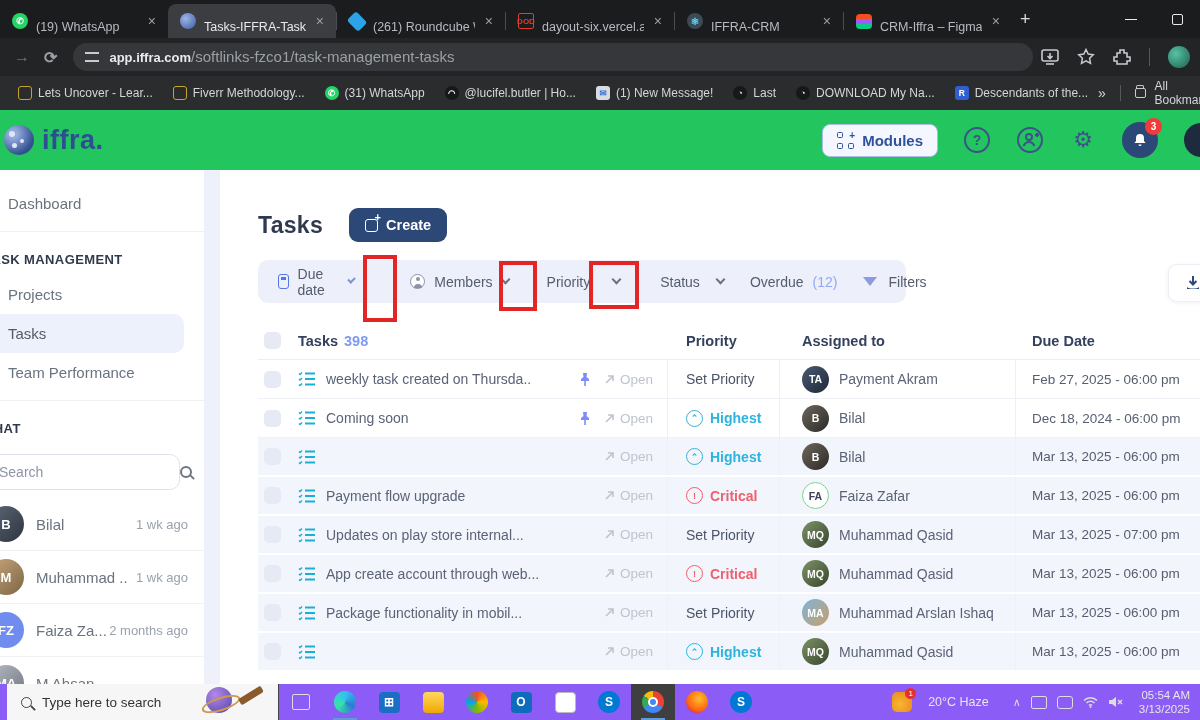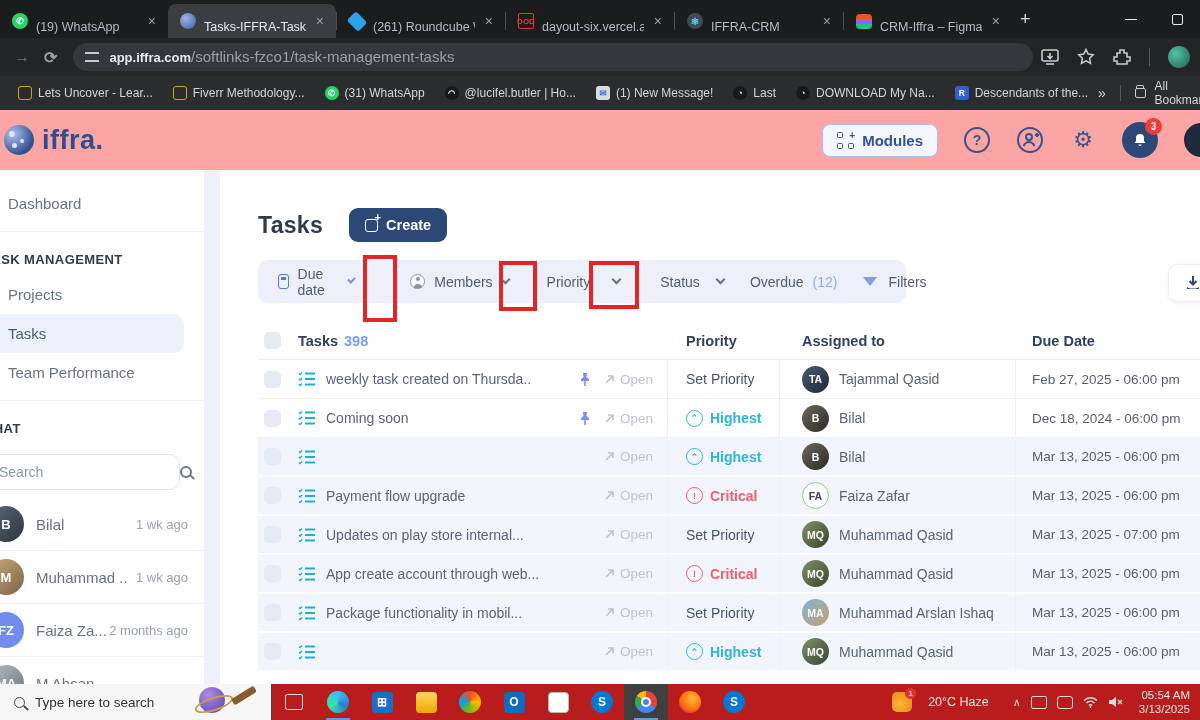--- a/index.html
+++ b/index.html
@@ -31,21 +31,21 @@
 
   .bookmarks { position:absolute; left:0; top:76px; width:1200px; height:34px; background:#2a2c2e; display:flex; align-items:center; color:#d3d6da; font-size:12px; }
   .bm { display:flex; align-items:center; gap:6px; padding:0 10px; white-space:nowrap; }
   .bm-ic { width:14px; height:14px; border-radius:3px; display:inline-flex; align-items:center; justify-content:center; font-size:8.5px; font-weight:bold; color:#fff; flex:0 0 14px; }
   .bm-sep { width:1px; height:16px; background:#55585c; margin:0 6px; }
   .bm-right { margin-left:auto; display:flex; align-items:center; gap:8px; margin-right:14px; }
   .folder-ic { width:14px; height:10px; border:1.5px solid #c7cbd1; border-radius:2px; position:relative; }
   .folder-ic:before { content:""; position:absolute; top:-4px; left:0; width:6px; height:3px; border:1.5px solid #c7cbd1; border-bottom:none; border-radius:2px 2px 0 0; }
 
   
-  .appheader { position:absolute; left:0; top:110px; width:1200px; height:60px; background:#fca5a5; display:flex; align-items:center; }
+  .appheader { position:absolute; left:0; top:110px; width:1200px; height:60px; background:#22c55e; display:flex; align-items:center; }
   .logo { display:flex; align-items:center; gap:8px; margin-left:4px; }
   .logo-globe { width:30px; height:30px; border-radius:50%; background:radial-gradient(circle at 30% 30%, #8fa7e0 15%, #32508f 60%, #203useless 100%); background:radial-gradient(circle at 30% 30%, #93a9de 15%, #32508f 70%); position:relative; overflow:hidden; }
   .logo-globe i { position:absolute; background:#dfe6f7; border-radius:50%; }
   .logo-text { font-size:27px; font-weight:bold; color:#2d4f92; letter-spacing:0.5px; }
   .hdr-right { margin-left:auto; display:flex; align-items:center; gap:26px; margin-right:0; }
   .modules-btn { display:flex; align-items:center; gap:8px; border:1.5px solid #aebde8; background:#f4f7ff; color:#30519e; border-radius:8px; padding:7px 14px; font-size:15px; font-weight:bold; }
   .grid-ic { width:17px; height:17px; position:relative; }
   .grid-ic b { position:absolute; width:6px; height:6px; border:1.7px solid #30519e; border-radius:1.5px; }
   .grid-ic b:nth-child(1){left:0;top:0;} .grid-ic b:nth-child(2){right:0;bottom:0;} .grid-ic b:nth-child(3){left:0;bottom:0;}
   .grid-ic s { position:absolute; right:-1px; top:-2px; color:#30519e; font-size:10px; font-weight:bold; text-decoration:none; }
@@ -118,21 +118,21 @@
   .pri-red { color:#ef5f6d; font-weight:bold; }
   .pri-plain { color:#4a5468; }
   .pbadge { width:17px; height:17px; border-radius:50%; border:1.6px solid currentColor; display:flex; align-items:center; justify-content:center; font-size:9px; font-weight:bold; }
   .asg-av { width:27px; height:27px; border-radius:50%; flex:0 0 27px; color:#fff; font-size:10.5px; font-weight:bold; display:flex; align-items:center; justify-content:center; }
   .asg-name { white-space:nowrap; overflow:hidden; font-size:14px; }
 
   
   .redbox { position:absolute; border:4px solid #e32525; z-index:50; }
 
   
-  .taskbar { position:absolute; left:0; top:684px; width:1200px; height:36px; background:#b91c1c; display:flex; align-items:center; }
+  .taskbar { position:absolute; left:0; top:684px; width:1200px; height:36px; background:#8b5cf6; display:flex; align-items:center;padding-left:7px; }
   .tsearch { width:272px; height:36px; background:#f6f6f6; display:flex; align-items:center; position:relative; border-right:1px solid #444; }
   .tsearch .mag2 { width:11px; height:11px; border:1.8px solid #444; border-radius:50%; position:relative; margin:0 10px 0 14px; }
   .tsearch .mag2:after { content:""; position:absolute; width:6px; height:2px; background:#444; transform:rotate(45deg); right:-5px; bottom:-2px; }
   .tsearch span { font-size:13.5px; color:#333; }
   .planet { position:absolute; right:46px; top:3px; width:26px; height:26px; border-radius:50%; background:radial-gradient(circle at 35% 30%, #b08ae8, #5a3fa8); }
   .planet:after { content:""; position:absolute; left:-5px; top:10px; width:36px; height:10px; border:2px solid #c99b4f; border-radius:50%; transform:rotate(-18deg); }
   .scope { position:absolute; right:14px; top:8px; width:26px; height:7px; background:#8a5a2b; border-radius:2px; transform:rotate(-32deg); }
   .tb-ic { width:44px; height:36px; display:flex; align-items:center; justify-content:center; position:relative; }
   .tb-ic .dot { width:22px; height:22px; border-radius:50%; display:flex; align-items:center; justify-content:center; color:#fff; font-weight:bold; font-size:12px; }
   .tb-ic.open:after { content:""; position:absolute; bottom:0; left:10px; right:10px; height:2.5px; background:#5e9bd8; }
@@ -429,21 +429,21 @@
               <path d="M2 9L9 2M4 2h5v5" stroke="#bfc4cf" stroke-width="1.6" fill="none"></path>
             </svg>
             <span>Open</span>
           </span>
       </div>
       <div class="cell-pri">
           <span class="pri-plain">Set Priority</span>
         </div>
       <div class="cell-asg">
         <span class="asg-av" style="background:linear-gradient(135deg,#4b5a72,#1e2838);">TA</span>
-        <span class="asg-name">Tajammal Qasid</span>
+        <span class="asg-name">Payment Akram</span>
       </div>
       <div class="cell-due">Feb 27, 2025 - 06:00 pm</div>
     </div>
 
     <div class="tgrid trow plain">
       <div class="cell-sel">
           <span class="cbx"></span>
         </div>
       <div class="cell-task">
         <svg class="task-ic" width="18" height="16" viewBox="0 0 18 16">

